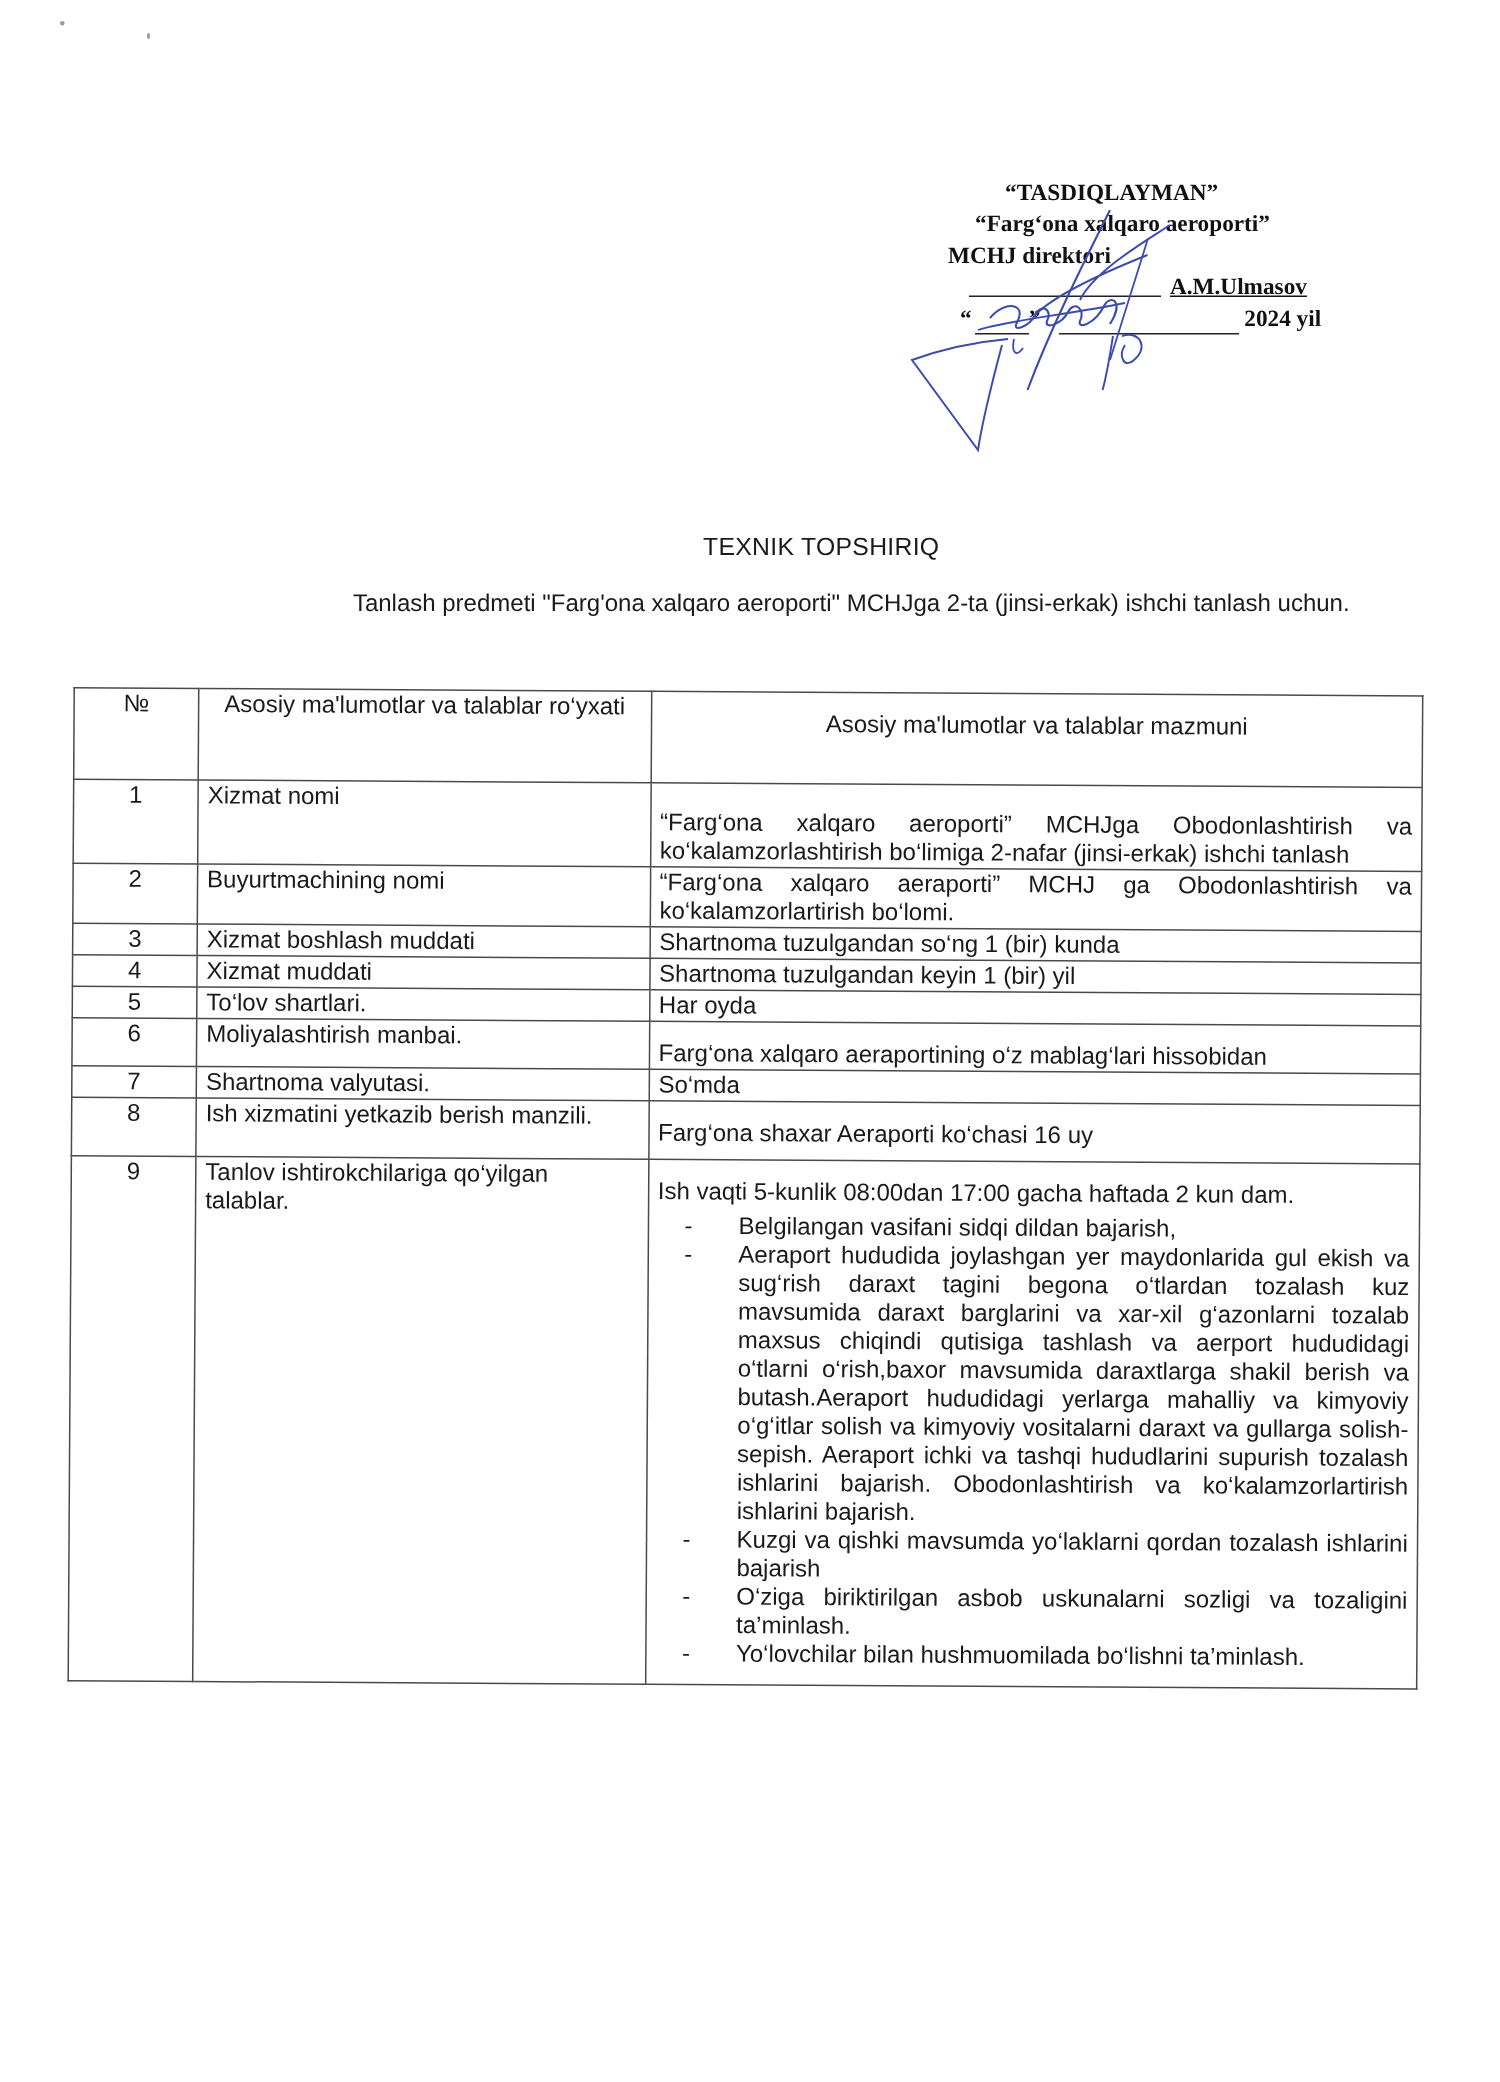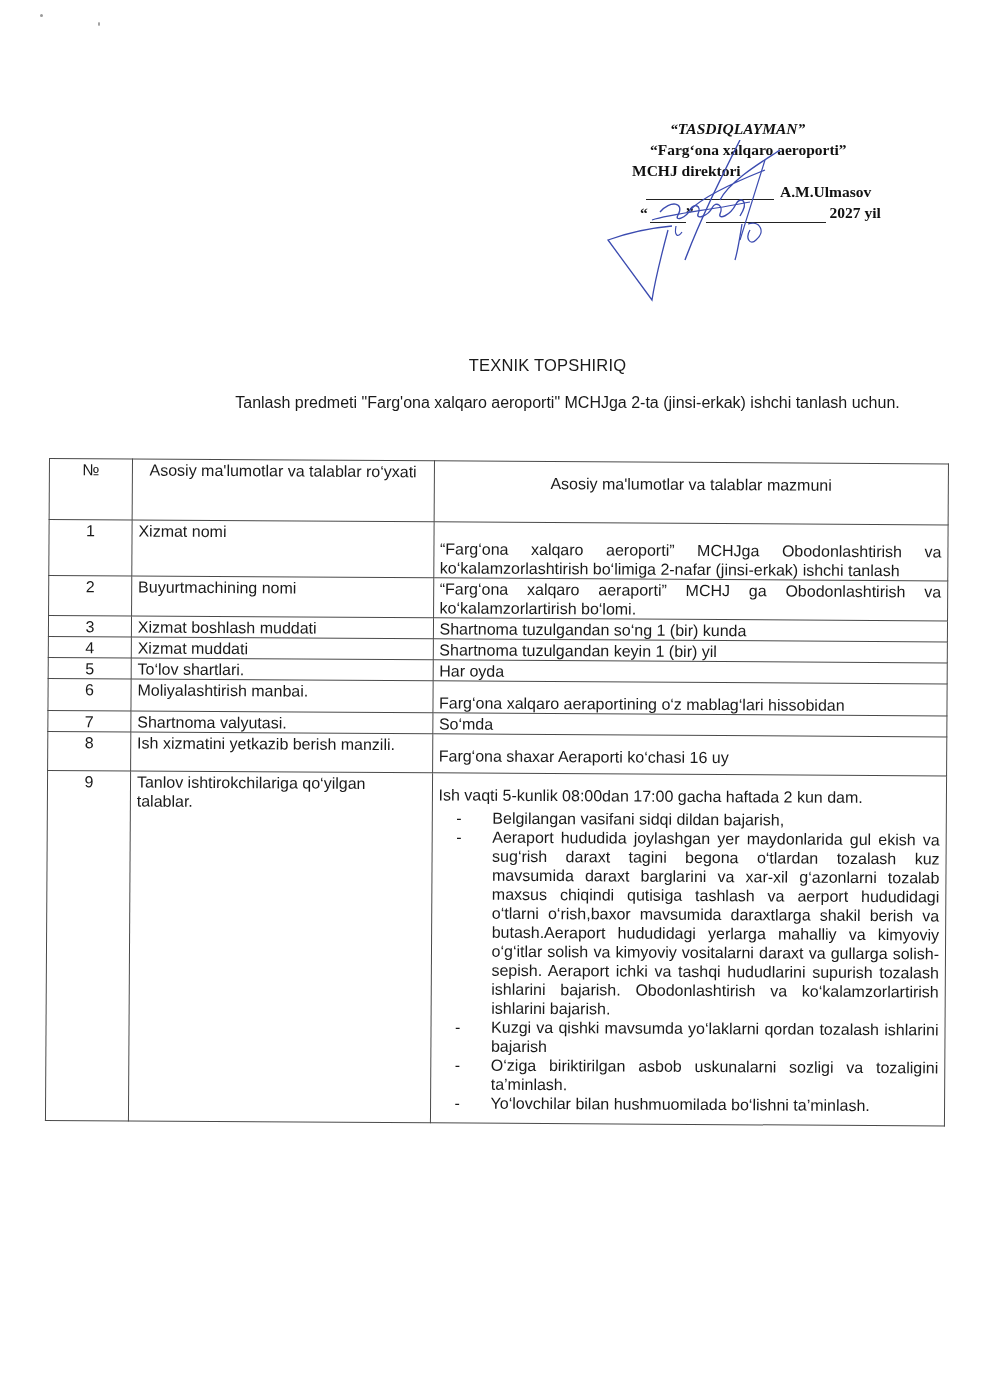--- a/index.html
+++ b/index.html
@@ -1,22 +1,22 @@
 <!DOCTYPE html>
 <html><head>
 <meta charset="utf-8">
 <style>
   html, body { margin:0; padding:0; }
   body { width:1000px; height:1388px; background:#ffffff; position:relative; overflow:hidden; color:#1a1a1a; }
   .speck { position:absolute; width:3px; height:3px; background:#9a9a9a; border-radius:50%; }
   .approval { position:absolute; left:632px; top:118px; width:290px; font-family:"Liberation Serif", serif; font-weight:bold; font-size:15.5px; line-height:21px; color:#111; }
-  .approval .l1 { padding-left:38px;font-style:italic; }
+  .approval .l1 { padding-left:38px; }
   .approval .l2 { padding-left:5px;margin-left:13px; }
   .approval .l3 { padding-left:0; }
-  .approval .l4 { padding-left:14px; display:flex; align-items:center; }
+  .approval .l4 { padding-left:14px; display:flex; align-items:flex-start;text-decoration:underline; }
   .approval .l4 .uline { display:inline-block; width:128px; border-bottom:1px solid #222; height:16px; margin-right:6px; }
   .approval .l5 { padding-left:8px; display:flex; align-items:flex-end; }
   .approval .l5 .q { margin-right:2px; }
   .approval .l5 .u1 { display:inline-block; width:36px; border-bottom:1px solid #222; height:16px; }
   .approval .l5 .u2 { display:inline-block; width:120px; border-bottom:1px solid #222; height:16px; margin-left:12px; margin-right:4px; }
   .signature { position:absolute; left:590px; top:140px; width:220px; height:170px; pointer-events:none; }
   .doc-title { position:absolute; left:0; width:1000px; top:356px; text-align:center; font-family:"Liberation Sans", sans-serif; font-size:16.5px; letter-spacing:0.2px; padding-left:95px; box-sizing:border-box; }
   .subtitle { position:absolute; left:200px; width:735px; top:393px; text-align:center; font-family:"Liberation Sans", sans-serif; font-size:16px; line-height:20px; }
   table.req { position:absolute; left:49px; top:458px; width:900px; border-collapse:collapse; font-family:"Liberation Sans", sans-serif; font-size:16px; line-height:19px; transform:rotate(0.35deg); transform-origin:top left; }
   table.req td, table.req th { border:1.3px solid #4a4a4a; vertical-align:top; padding:1px 6px 0 6px; font-weight:normal; }
@@ -45,21 +45,21 @@
   <div class="l3">MCHJ direktori</div>
   <div class="l4">
     <span class="uline"></span>
     <span>A.M.Ulmasov</span>
   </div>
   <div class="l5">
     <span class="q">“</span>
     <span class="u1"></span>
     <span>”</span>
     <span class="u2"></span>
-    <span>2027 yil</span>
+    <span>2024 yil</span>
   </div>
 </div>
 
 <svg class="signature" viewBox="0 0 220 170">
   <path d="M150 0 C130 40, 110 80, 95 120" stroke="#3b4bb0" stroke-width="1.4" fill="none"></path>
   <path d="M100 70 C115 55, 150 40, 175 30 M130 60 C140 40, 175 20, 190 10" stroke="#3b4bb0" stroke-width="1.3" fill="none"></path>
   <path d="M70 72 C80 60, 95 62, 88 75 C84 82, 96 78, 100 70 C104 62, 112 66, 108 74 C106 80, 118 76, 122 68 C126 60, 134 66, 130 74 C128 80, 140 76, 146 64 C150 56, 160 60, 150 76" stroke="#3b4bb0" stroke-width="1.4" fill="none"></path>
   <path d="M62 80 C80 74, 120 70, 160 62" stroke="#3b4bb0" stroke-width="1.2" fill="none"></path>
   <path d="M78 90 C70 120, 65 140, 62 160 L18 100 C40 92, 60 88, 82 86" stroke="#3b4bb0" stroke-width="1.3" fill="none"></path>
   <path d="M86 86 C84 96, 88 98, 92 92" stroke="#3b4bb0" stroke-width="1.2" fill="none"></path>

